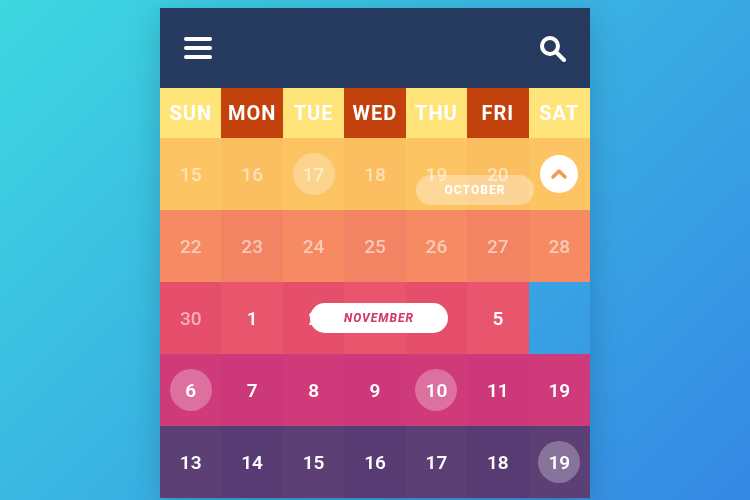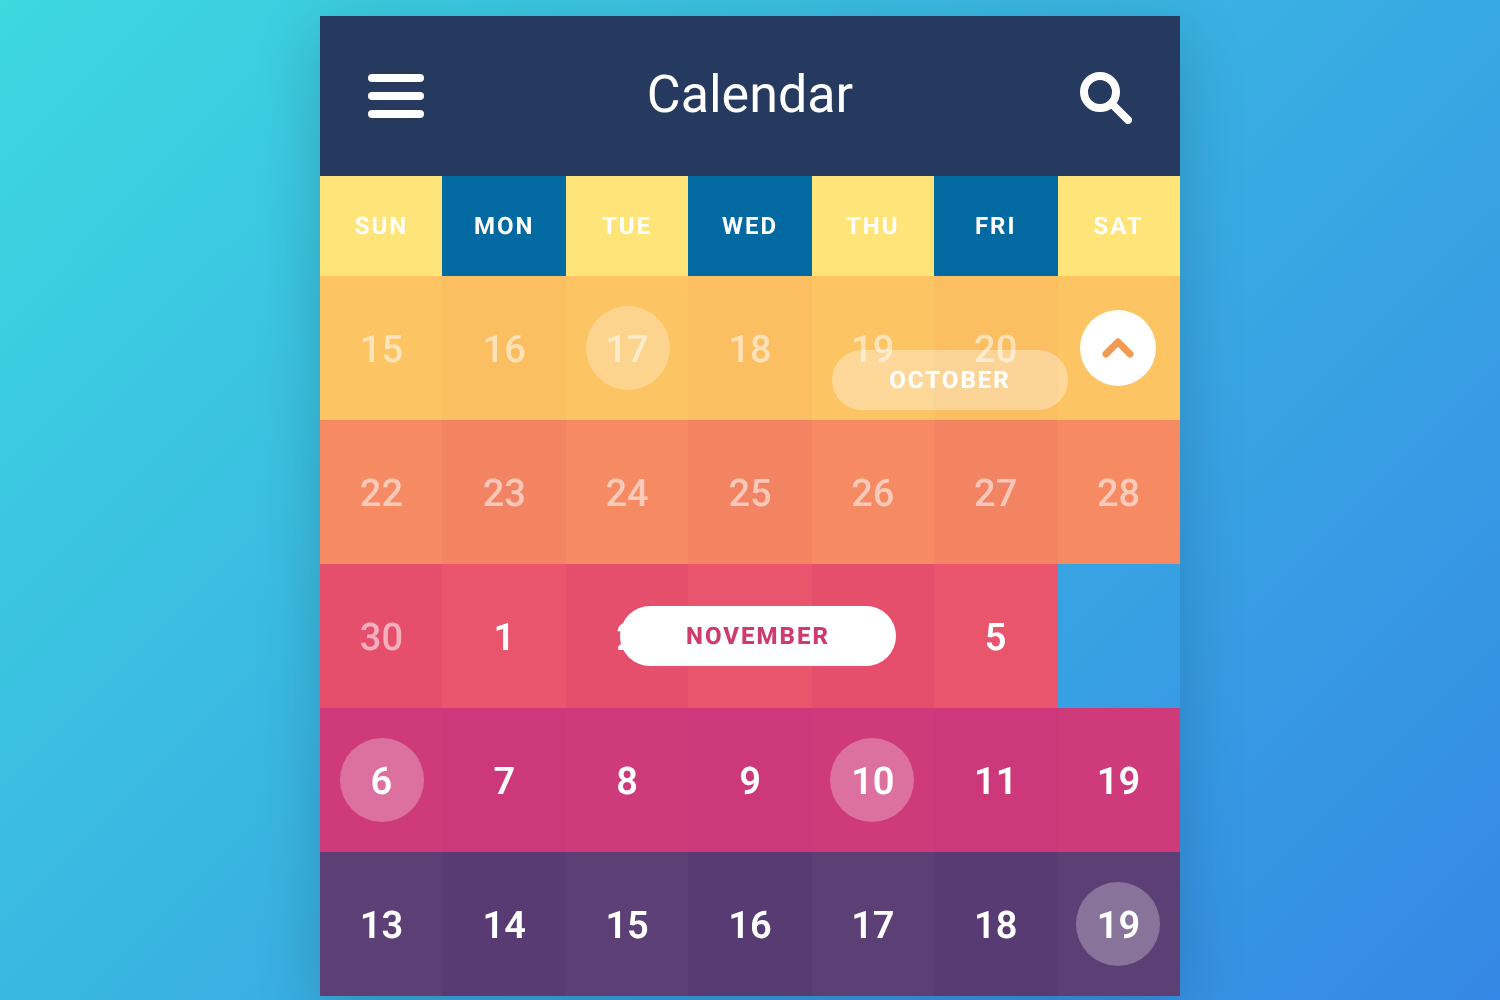--- a/index.html
+++ b/index.html
@@ -40,21 +40,21 @@
     font-size: 26px;
     font-weight: 400;
   }
   .dayhead {
     display: grid;
     grid-template-columns: repeat(7, 1fr);
     height: 50px;
   }
   .dayhead div {
     display:flex; align-items:center; justify-content:center;
-    color:#fff; font-weight:700; font-size:12px; letter-spacing:1px;
+    color:#fff; font-weight:700; font-size:20px; letter-spacing:1px;
   }
   .row {
     display: grid;
     grid-template-columns: repeat(7, 1fr);
     height: 72px;
     position: relative;
     border-radius: 31px;
   }
   .cell {
     display:flex; align-items:center; justify-content:center;
@@ -77,49 +77,49 @@
     z-index:3;
   }
   .month-pill.oct {
     right: 56px; top: 37px; width: 118px;
     background: rgba(255,255,255,0.35);
     color:#fff;
   }
   .month-pill.nov {
     left: 150px; top:21px; width: 138px;
     color:#cf3b6a;
+    font-style:italic;
   }
   .up-btn {
     position:absolute; right:12px; top:17px;
     width:38px; height:38px; border-radius:50%;
     background:#fff; display:flex; align-items:center; justify-content:center;
     cursor:pointer; z-index:4;
   }
   
-  .dh0{background:#ffe47a}.dh1{background:#0369a1}
+  .dh0{background:#ffe47a}.dh1{background:#c2410c}
   .r1c0{background:#fdc463}.r1c1{background:#fbbe61}
   .r2c0{background:#f58a63}.r2c1{background:#f38463}
   .r3c0{background:#e9556d}.r3c1{background:#e64f6c}
   .r4c0{background:#cf3b7a}.r4c1{background:#cc3879}
   .r5c0{background:#5b3f75}.r5c1{background:#573b72}
 </style>
 </head>
 <body>
 
 <div class="calendar">
 
   <div class="header">
     <div class="menu-icon">
       <svg width="28" height="22" viewBox="0 0 28 22">
           <rect width="28" height="4" rx="2" fill="#fff"></rect>
           <rect y="9" width="28" height="4" rx="2" fill="#fff"></rect>
           <rect y="18" width="28" height="4" rx="2" fill="#fff"></rect>
         </svg>
     </div>
-    <div class="title">Calendar</div>
     <div class="search-icon">
       <svg width="28" height="28" viewBox="0 0 28 28">
           <circle cx="12" cy="12" r="8" stroke="#fff" stroke-width="4" fill="none"></circle>
           <line x1="18" y1="18" x2="26" y2="26" stroke="#fff" stroke-width="4" stroke-linecap="round"></line>
         </svg>
     </div>
   </div>
 
   <div class="dayhead">
     <div class="dh0">SUN</div>

